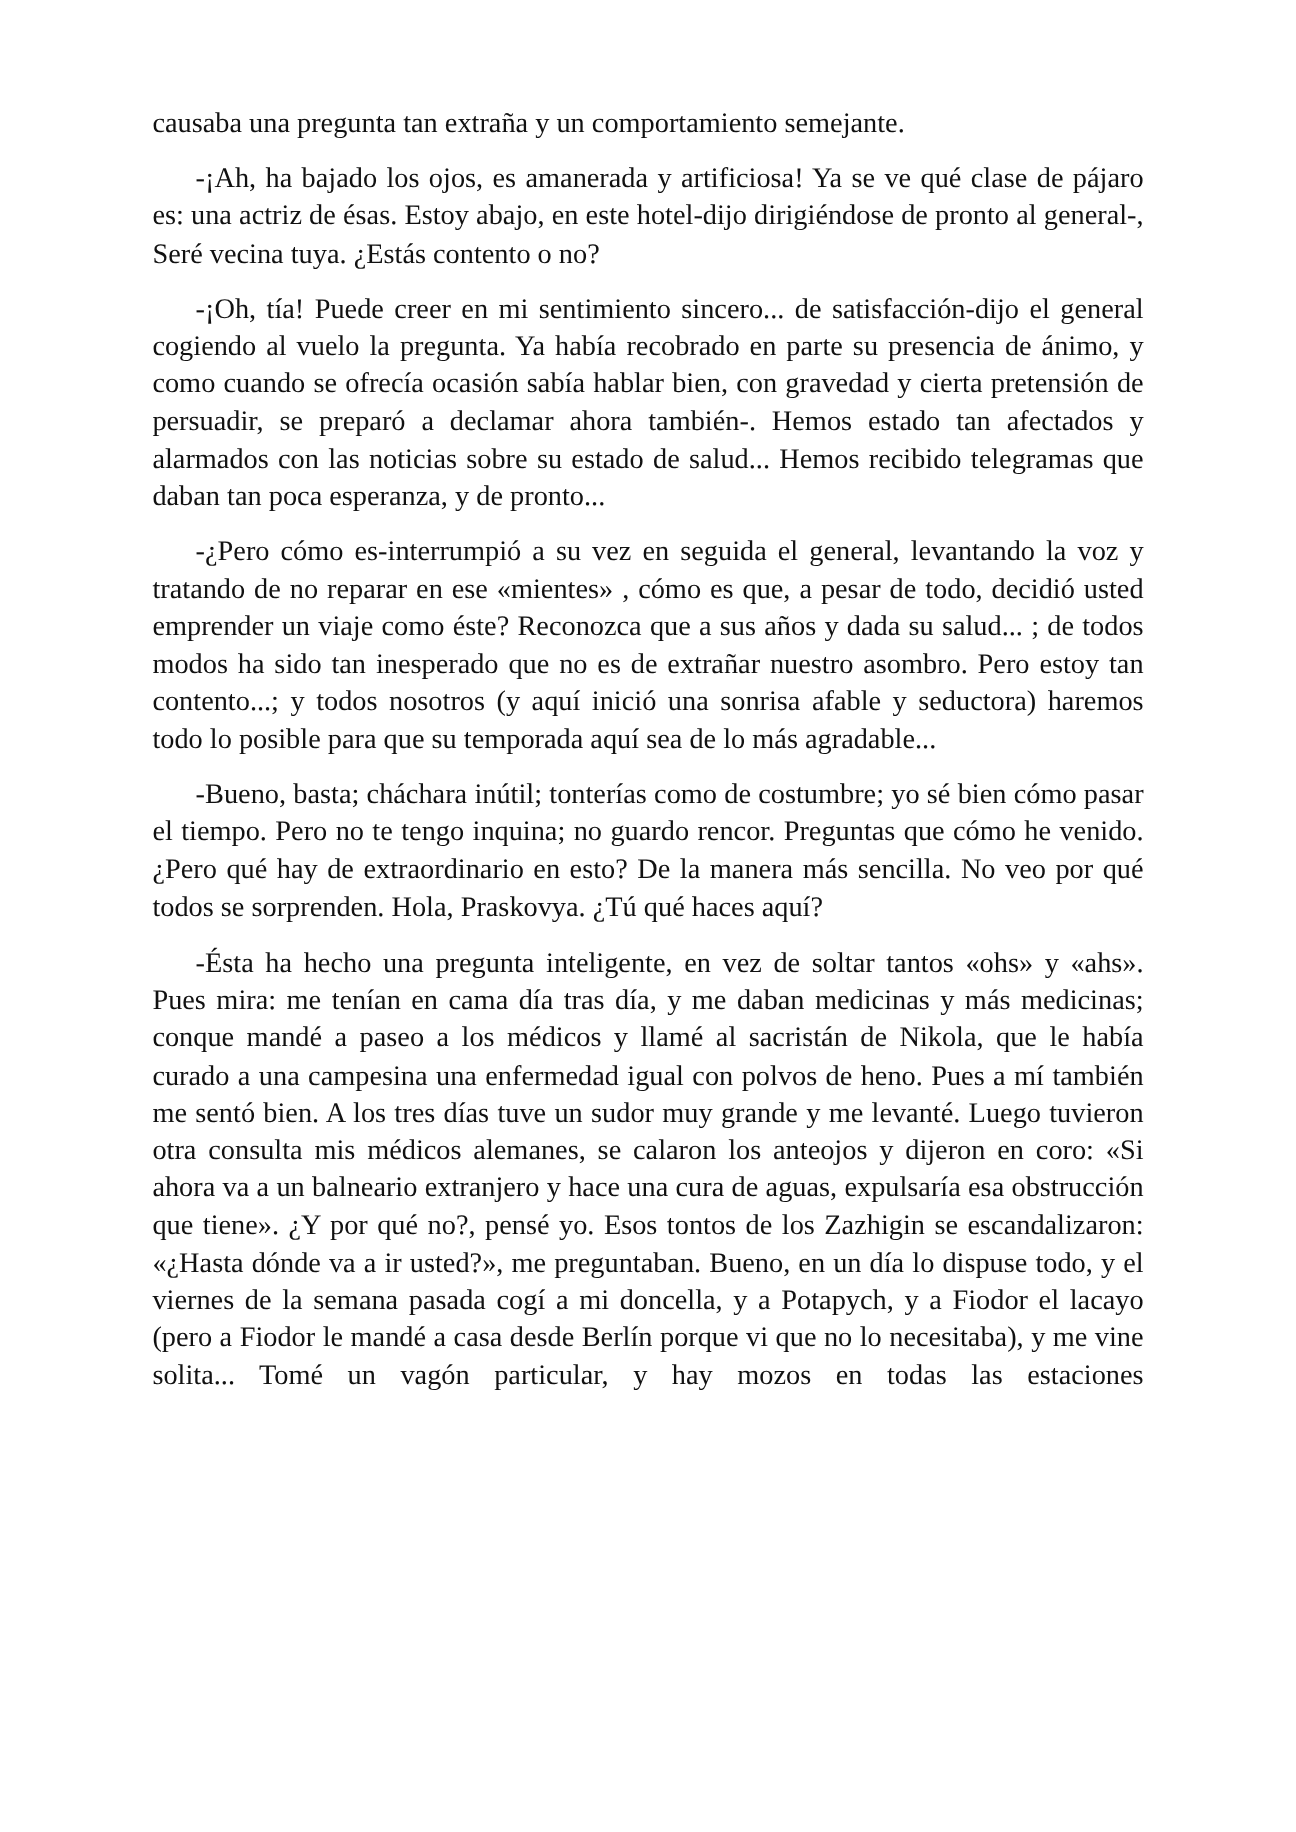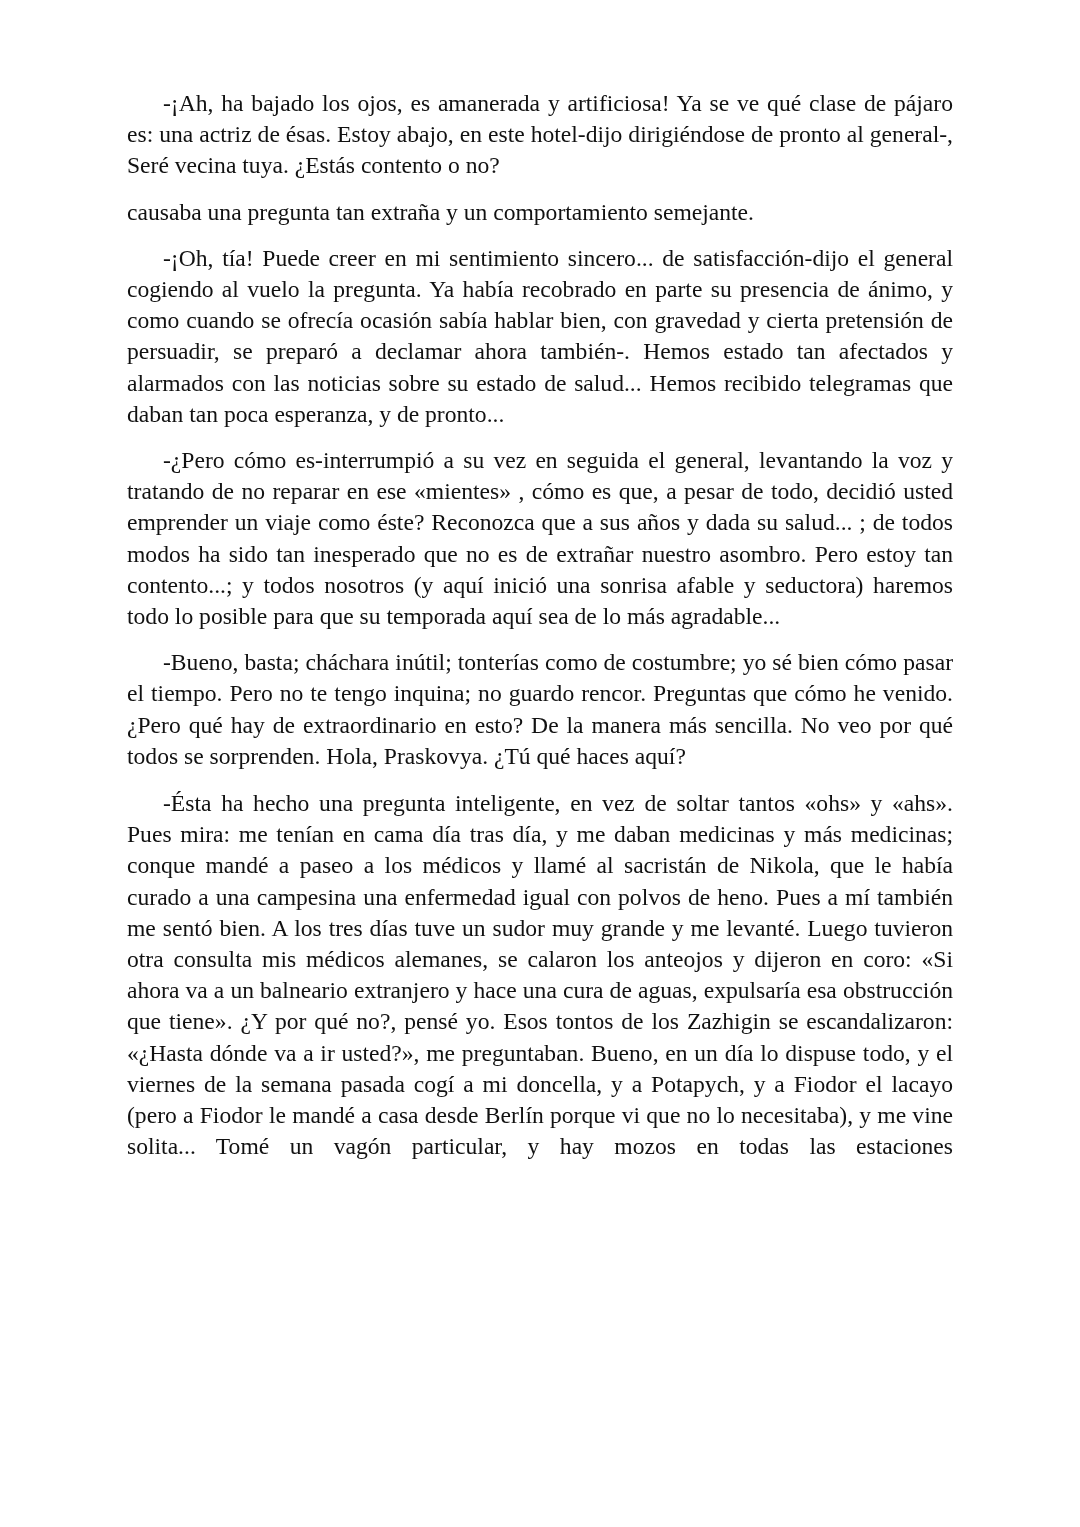--- a/index.html
+++ b/index.html
@@ -33,19 +33,19 @@
     }
     .para.last {
       text-align-last: justify;
       margin-top: 16px;
     }
   </style>
 </head>
 <body>
 
 <div class="page">
+  <p class="para continuation">causaba una pregunta tan extraña y un comportamiento semejante.</p>
   <p class="para">-¡Ah, ha bajado los ojos, es amanerada y artificiosa! Ya se ve qué clase de pájaro es: una actriz de ésas. Estoy abajo, en este hotel-dijo dirigiéndose de pronto al general-, Seré vecina tuya. ¿Estás contento o no?</p>
-  <p class="para continuation">causaba una pregunta tan extraña y un comportamiento semejante.</p>
   <p class="para">-¡Oh, tía! Puede creer en mi sentimiento sincero... de satisfacción-dijo el general cogiendo al vuelo la pregunta. Ya había recobrado en parte su presencia de ánimo, y como cuando se ofrecía ocasión sabía hablar bien, con gravedad y cierta pretensión de persuadir, se preparó a declamar ahora también-. Hemos estado tan afectados y alarmados con las noticias sobre su estado de salud... Hemos recibido telegramas que daban tan poca esperanza, y de pronto...</p>
   <p class="para">-¿Pero cómo es-interrumpió a su vez en seguida el general, levantando la voz y tratando de no reparar en ese «mientes» , cómo es que, a pesar de todo, decidió usted emprender un viaje como éste? Reconozca que a sus años y dada su salud... ; de todos modos ha sido tan inesperado que no es de extrañar nuestro asombro. Pero estoy tan contento...; y todos nosotros (y aquí inició una sonrisa afable y seductora) haremos todo lo posible para que su temporada aquí sea de lo más agradable...</p>
   <p class="para">-Bueno, basta; cháchara inútil; tonterías como de costumbre; yo sé bien cómo pasar el tiempo. Pero no te tengo inquina; no guardo rencor. Preguntas que cómo he venido. ¿Pero qué hay de extraordinario en esto? De la manera más sencilla. No veo por qué todos se sorprenden. Hola, Praskovya. ¿Tú qué haces aquí?</p>
   <p class="para last">-Ésta ha hecho una pregunta inteligente, en vez de soltar tantos «ohs» y «ahs». Pues mira: me tenían en cama día tras día, y me daban medicinas y más medicinas; conque mandé a paseo a los médicos y llamé al sacristán de Nikola, que le había curado a una campesina una enfermedad igual con polvos de heno. Pues a mí también me sentó bien. A los tres días tuve un sudor muy grande y me levanté. Luego tuvieron otra consulta mis médicos alemanes, se calaron los anteojos y dijeron en coro: «Si ahora va a un balneario extranjero y hace una cura de aguas, expulsaría esa obstrucción que tiene». ¿Y por qué no?, pensé yo. Esos tontos de los Zazhigin se escandalizaron: «¿Hasta dónde va a ir usted?», me preguntaban. Bueno, en un día lo dispuse todo, y el viernes de la semana pasada cogí a mi doncella, y a Potapych, y a Fiodor el lacayo (pero a Fiodor le mandé a casa desde Berlín porque vi que no lo necesitaba), y me vine solita... Tomé un vagón particular, y hay mozos en todas las estaciones</p>
 </div>
 
 </body></html>

